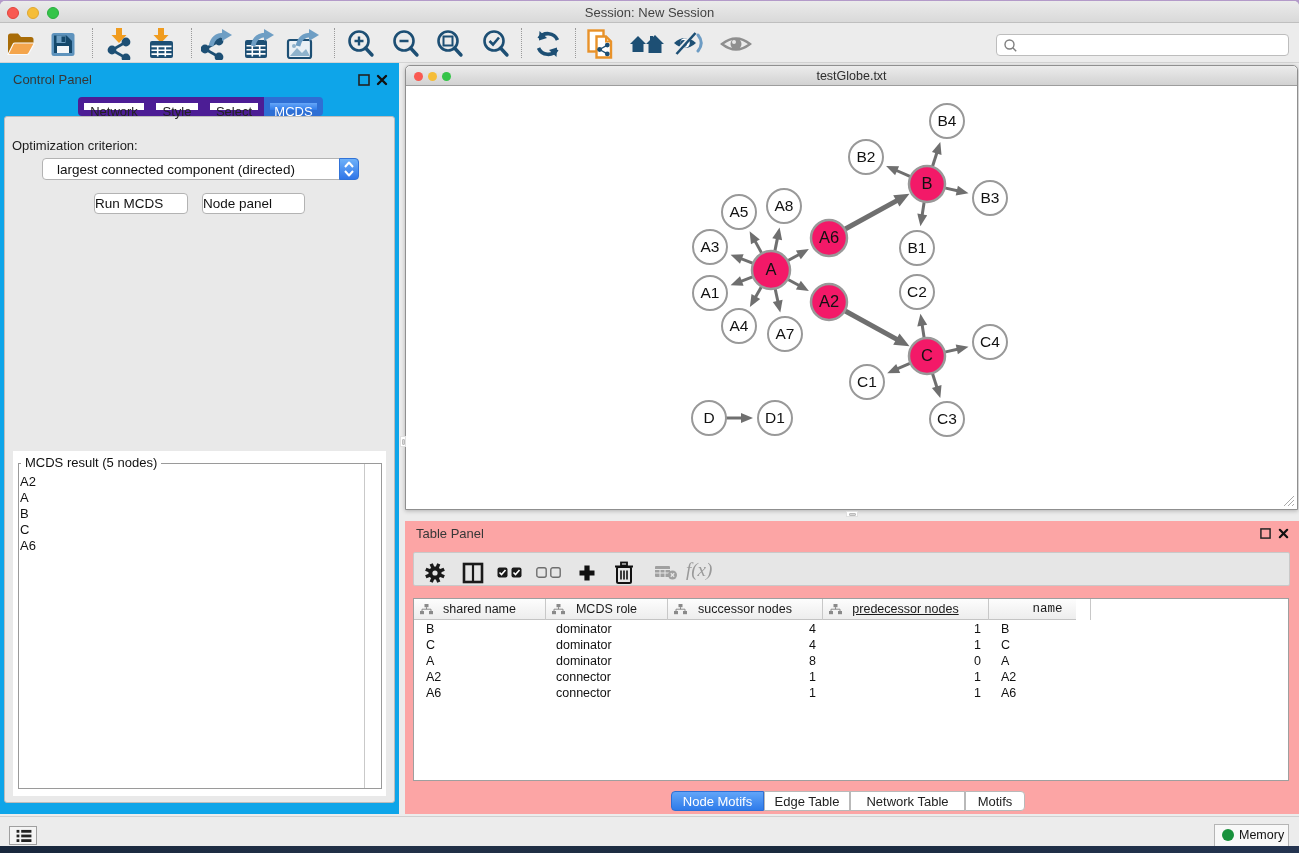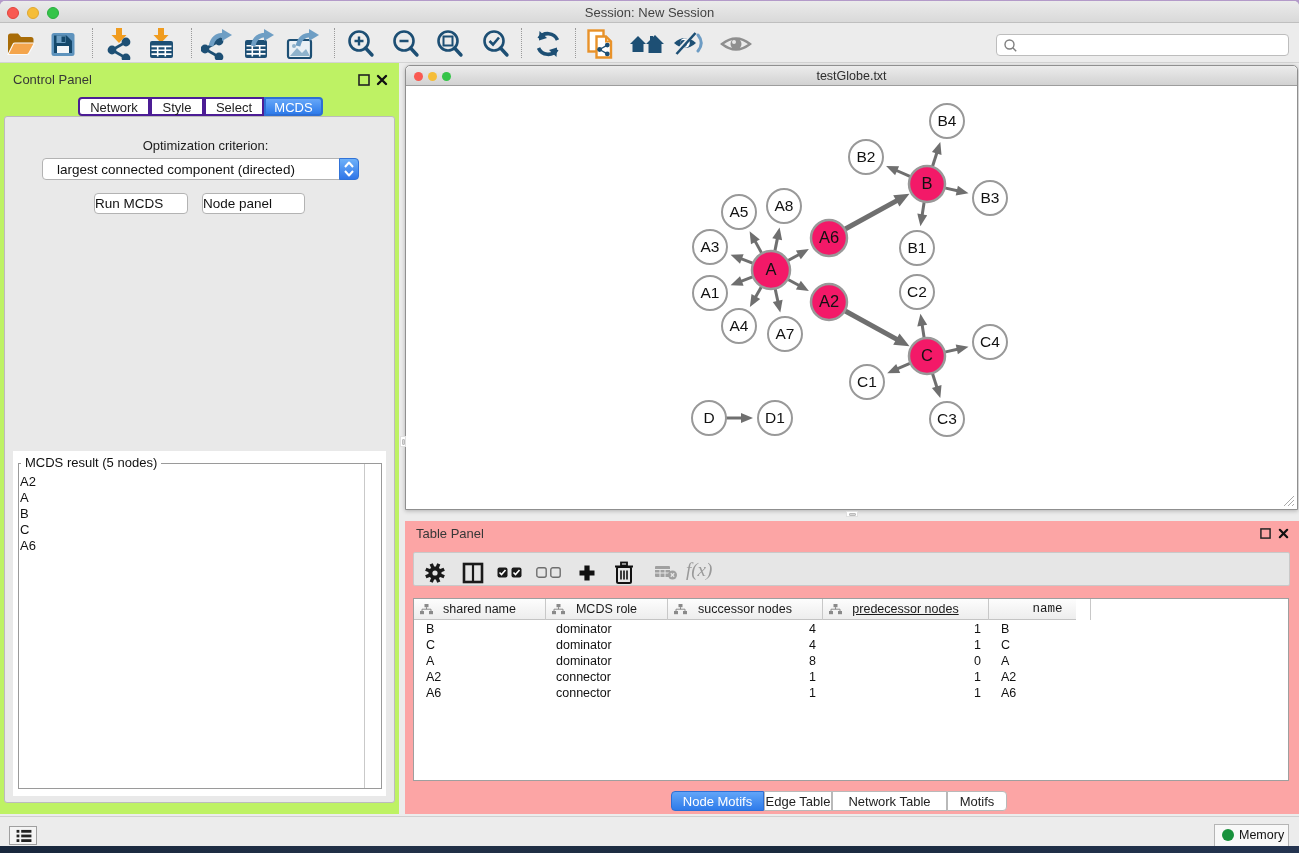--- a/index.html
+++ b/index.html
@@ -13,26 +13,26 @@
 .tl { position:absolute; top:6px; width:12px; height:12px; border-radius:50%; }
 #title-text { position:absolute; top:4px; width:100%; text-align:center; font-size:13px; color:#434343; }
 
 #toolbar { position:absolute; left:0; top:23px; width:1299px; height:38px; background:#ececec; }
 .tsep { position:absolute; top:4px; height:30px; width:0; border-left:1px dotted #9a9a9a; }
 .ticon { position:absolute; top:3px; }
 #searchbox { position:absolute; left:996px; top:10px; width:293px; height:22px; background:#fff; border:1px solid #bdbdbd; border-radius:4px; }
 
 #topline { position:absolute; left:0; top:61px; width:1299px; height:1px; background:#d4d4d4; }
 
-#cp { position:absolute; left:0; top:62px; width:399px; height:751px; background:#bef264; }
+#cp { position:absolute; left:0; top:62px; width:399px; height:751px; background:#0ea5e9; }
 #cp-title { position:absolute; left:13px; top:9px; font-size:13px; color:#373737; }
 #cp-tabs { position:absolute; left:78px; top:34px; height:19px; }
-.cptab { position:absolute; top:0; height:19px; background:#fff; border:2px solid #4c1d95; font-size:13px; color:#222; text-align:center; line-height:18px; }
+.cptab { position:absolute; top:0; height:19px; background:#fff; border:6px solid #4c1d95; font-size:13px; color:#222; text-align:center; line-height:18px; }
 #cp-body { position:absolute; left:4px; top:53px; width:391px; height:687px; background:#e9e9e9; border:1px solid #bcbcbc; border-radius:3px; }
-#opt-label { position:absolute; left:0; top:75px; width:100%; text-align:center; font-size:13px; color:#1c1c1c;padding-left:12px; }
+#opt-label { position:absolute; left:0; top:75px; width:100%; text-align:left; font-size:13px; color:#1c1c1c;padding-left:12px; }
 #dropdown { position:absolute; left:42px; top:95px; width:317px; height:22px; background:#fff; border:1px solid #b3b3b3; border-radius:4px; }
 #dd-text { position:absolute; left:14px; top:3px; font-size:13.5px; color:#111; }
 #dd-btn { position:absolute; right:-1px; top:-1px; width:20px; height:22px; border-radius:0 4px 4px 0; background:linear-gradient(#6eb1f9,#3076e8); border:1px solid #3173d8; }
 .btn { position:absolute; height:21px; background:#fff; border:1px solid #b3b3b3; border-radius:4px; font-size:13.5px; color:#111; line-height:19px; }
 #mcds-box { position:absolute; left:13px; top:388px; width:373px; height:345px; background:#fff; }
 #mcds-border { position:absolute; left:5px; top:12px; width:364px; height:326px; border:1px solid #9a9a9a; }
 #mcds-label { position:absolute; left:8px; top:4px; background:#fff; padding:0 4px; font-size:13px; color:#111; }
 #mcds-list { position:absolute; left:7px; top:23px; font-size:13px; color:#111; line-height:16px; }
 #mcds-scroll { position:absolute; left:351px; top:13px; width:1px; height:324px; background:#c9c9c9; }
 
@@ -475,21 +475,21 @@
 <div class="trow" style="left:254px; top:71px; width:148px; text-align:right;">1</div>
 <div class="trow" style="left:409px; top:71px; width:158px; text-align:right;">1</div>
 <div class="trow" style="left:587px; top:71px;">A2</div>
 <div class="trow" style="left:12px; top:87px;">A6</div>
 <div class="trow" style="left:142px; top:87px;">connector</div>
 <div class="trow" style="left:254px; top:87px; width:148px; text-align:right;">1</div>
 <div class="trow" style="left:409px; top:87px; width:158px; text-align:right;">1</div>
 <div class="trow" style="left:587px; top:87px;">A6</div>
     </div>
     <div class="tabs2">
-      <div class="btab" style="width:93px; background:linear-gradient(#62a5f8,#2e7bea); border-color:#2e6fd4; color:#fff; border-radius:4px 0 0 4px;">Node Motifs</div><div class="btab" style="width:68px;">Edge Table</div><div class="btab" style="width:115px;">Network Table</div><div class="btab" style="width:60px; border-radius:0 4px 4px 0;">Motifs</div>
+      <div class="btab" style="width:93px; background:linear-gradient(#62a5f8,#2e7bea); border-color:#2e6fd4; color:#fff; border-radius:4px 0 0 4px;">Node Motifs</div><div class="btab" style="width:86px;">Edge Table</div><div class="btab" style="width:115px;">Network Table</div><div class="btab" style="width:60px; border-radius:0 4px 4px 0;">Motifs</div>
     </div>
   </div>
   <div id="statusbar">
     <div id="sb-btn">
       <svg style="margin:2px 0 0 6px;" width="16" height="13" viewBox="0 0 16 14">
           <g fill="#222">
             <rect x="0" y="1" width="3" height="3"></rect>
             <rect x="5" y="1" width="11" height="3"></rect>
             <rect x="0" y="6" width="3" height="3"></rect>
             <rect x="5" y="6" width="11" height="3"></rect>

